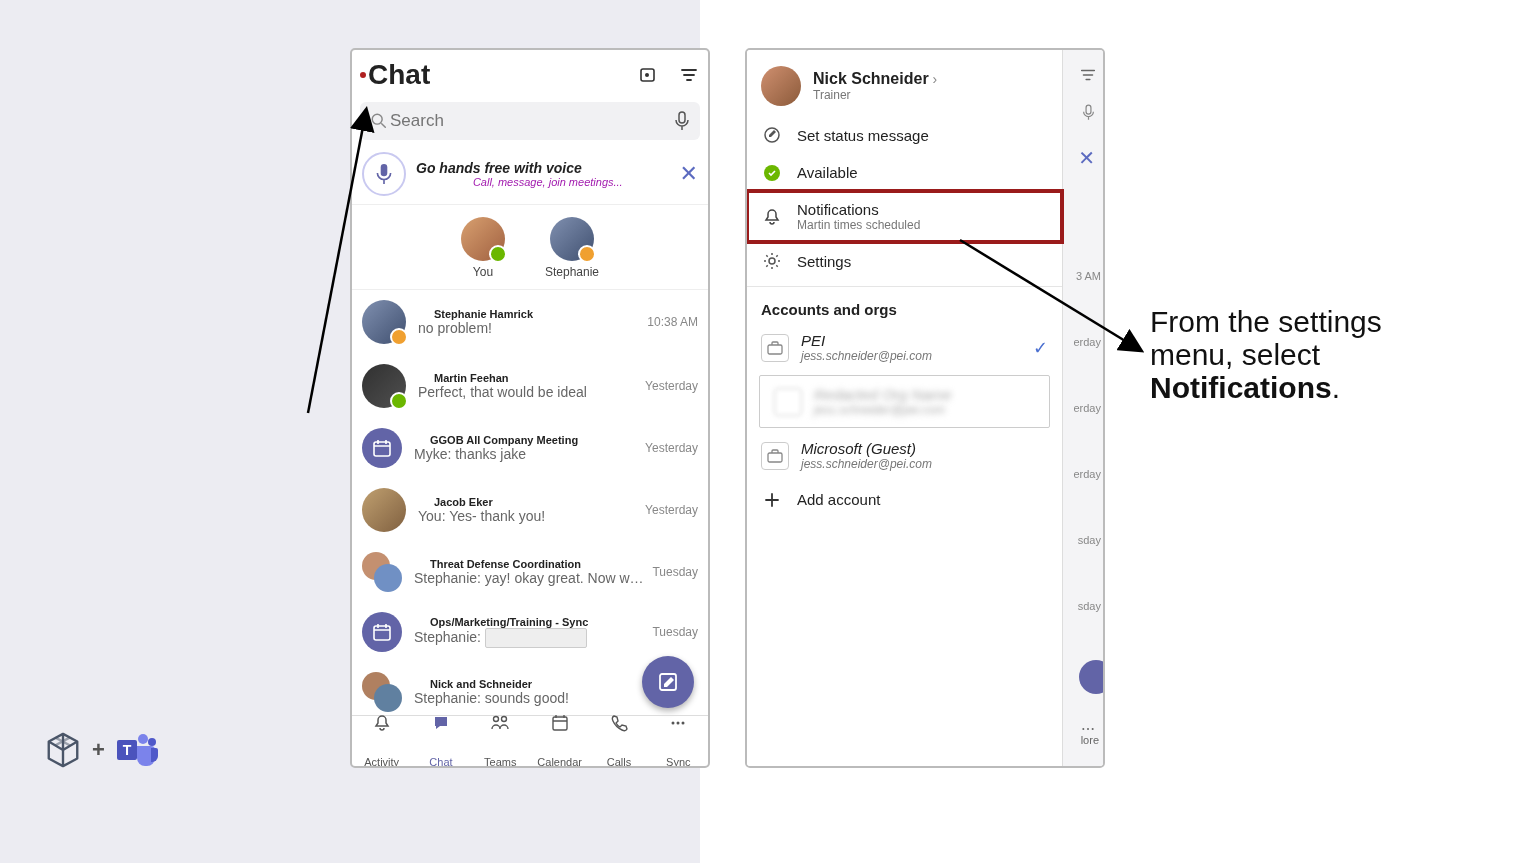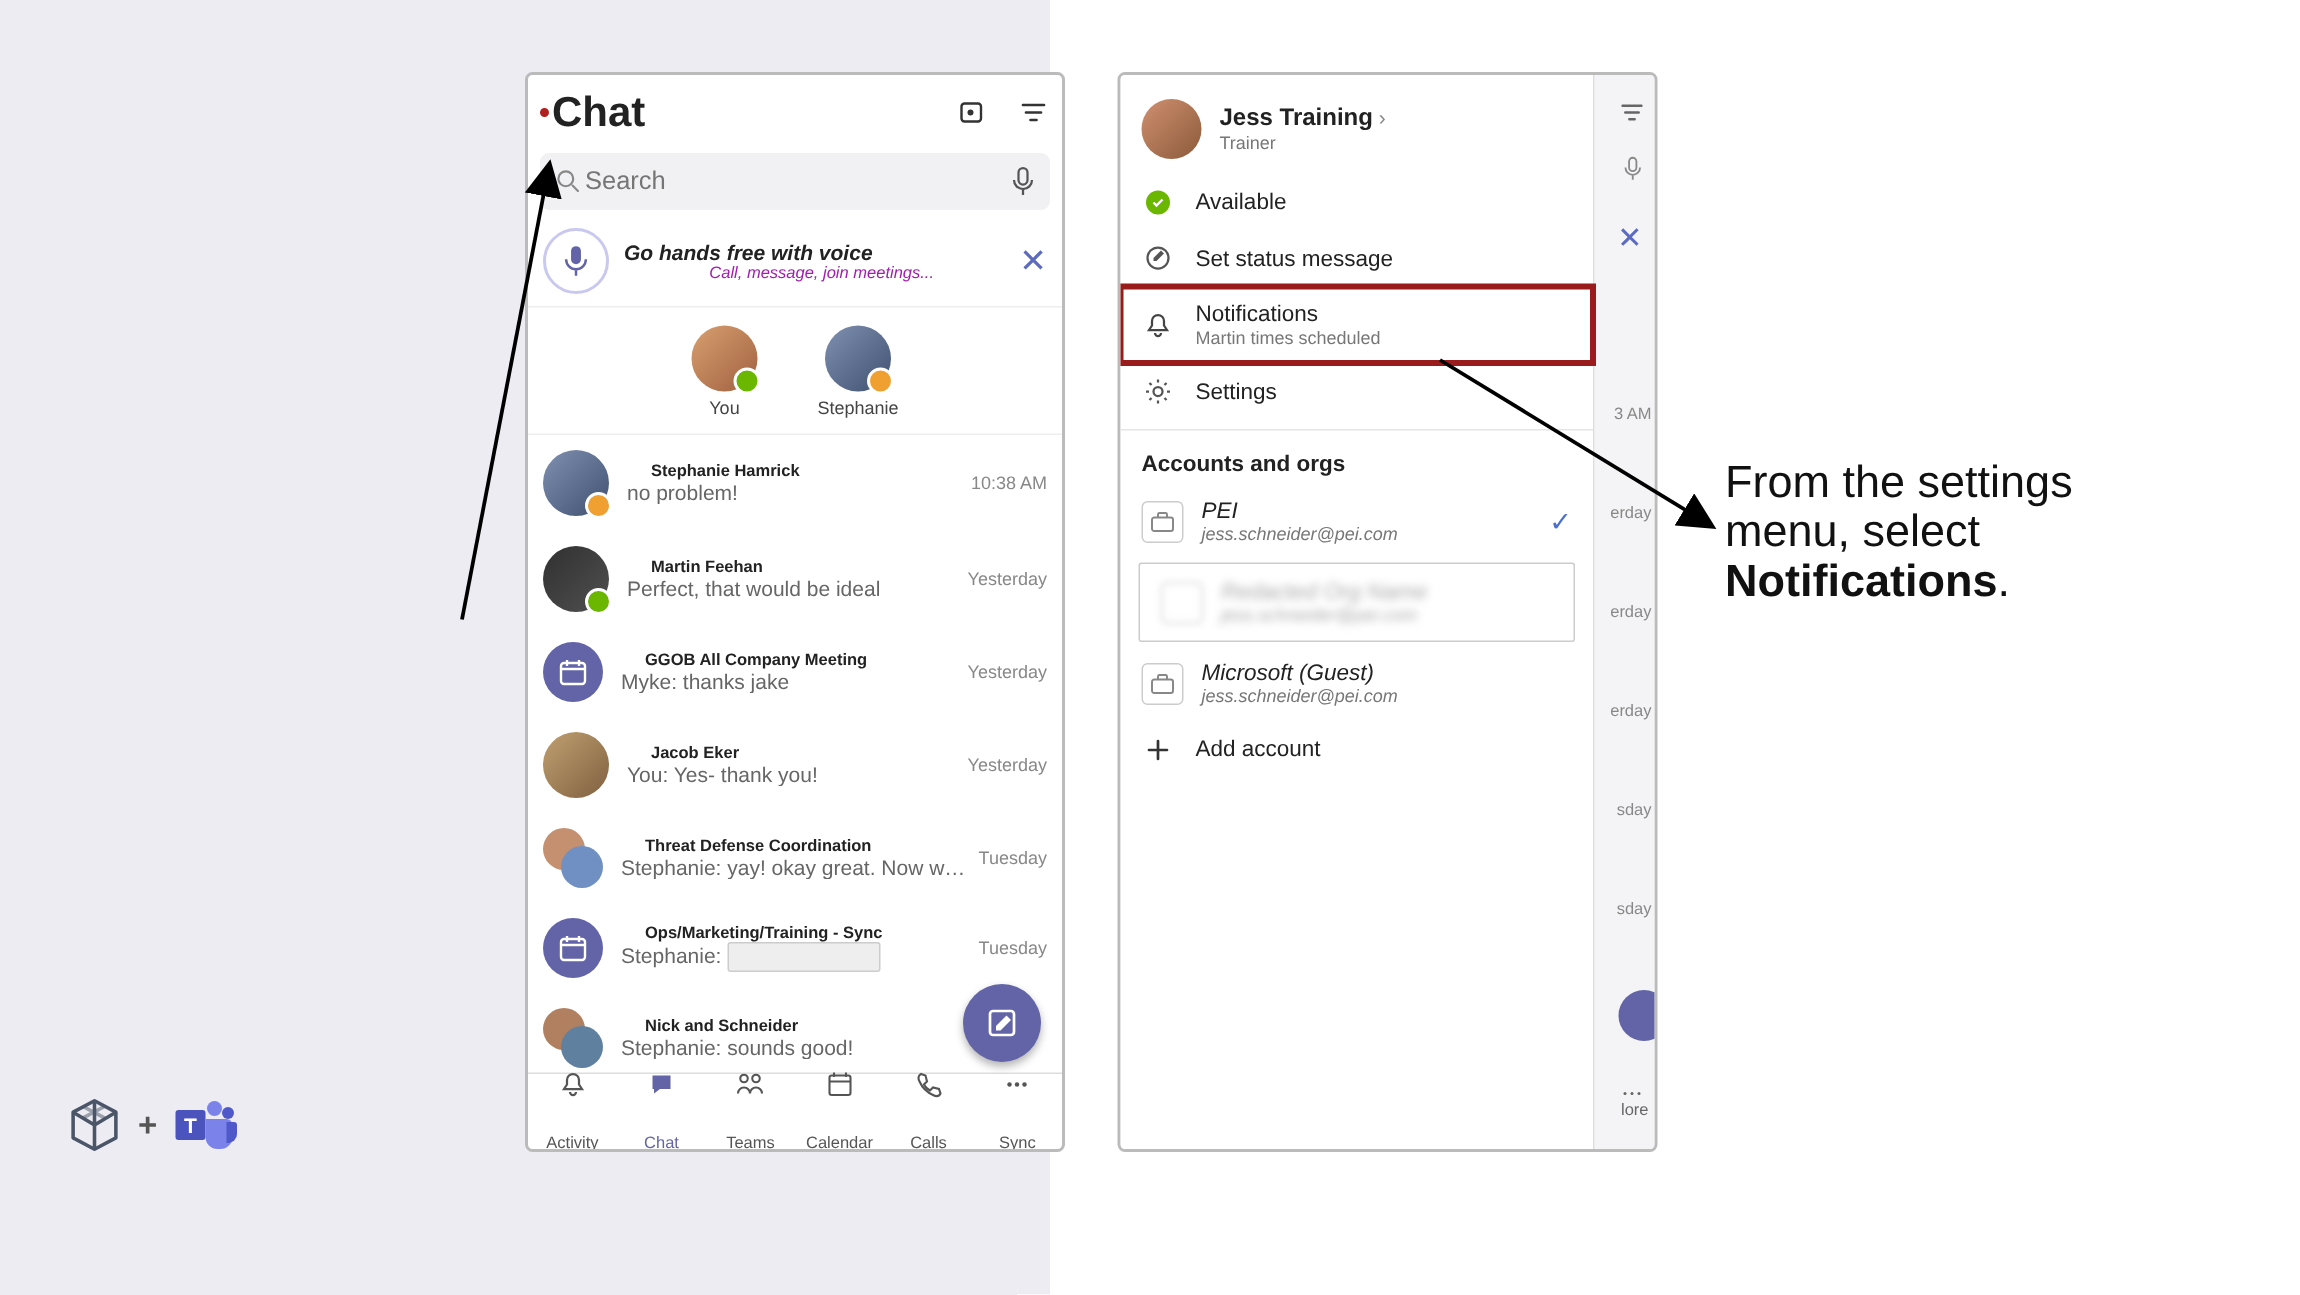--- a/index.html
+++ b/index.html
@@ -350,45 +350,45 @@
             <circle cx="15" cy="5" r="1.3" fill="#666"></circle>
           </svg>
           <div>lore</div>
         </div>
     </div>
 
     <div class="p2-menu">
       <div class="p2-head">
         <span class="avatar" style="width:40px;height:40px"></span>
         <div style="margin-left:12px">
-          <div><span class="nm">Jess Training</span> <span style="color:#888">›</span></div>
+          <div><span class="nm">Nick Schneider</span> <span style="color:#888">›</span></div>
           <div class="role">Trainer</div>
         </div>
+      </div>
+      <div class="menu-item">
+        <span class="mic2">
+            <svg width="18" height="18" viewBox="0 0 18 18">
+              <circle cx="9" cy="9" r="7" fill="none" stroke="#555" stroke-width="1.5"></circle>
+              <path d="M6 9l5-5 2 2-5 5H6z" fill="#555"></path>
+            </svg>
+          </span>
+        <span class="txt">
+            <div class="t1">Set status message</div>
+          </span>
       </div>
       <div class="menu-item">
         <span class="mic2">
             <span style="width:16px;height:16px;border-radius:50%;background:#6bb700;display:flex;align-items:center;justify-content:center">
               <svg width="10" height="10" viewBox="0 0 10 10">
                 <path d="M2 5l2 2 4-4" stroke="#fff" stroke-width="1.6" fill="none"></path>
               </svg>
             </span>
           </span>
         <span class="txt">
             <div class="t1">Available</div>
-          </span>
-      </div>
-      <div class="menu-item">
-        <span class="mic2">
-            <svg width="18" height="18" viewBox="0 0 18 18">
-              <circle cx="9" cy="9" r="7" fill="none" stroke="#555" stroke-width="1.5"></circle>
-              <path d="M6 9l5-5 2 2-5 5H6z" fill="#555"></path>
-            </svg>
-          </span>
-        <span class="txt">
-            <div class="t1">Set status message</div>
           </span>
       </div>
       <div class="menu-item highlight">
         <span class="mic2">
             <svg width="18" height="18" viewBox="0 0 18 18">
               <path d="M9 2a4 4 0 0 0-4 4v3l-2 3h12l-2-3V6a4 4 0 0 0-4-4zM7 14a2 2 0 0 0 4 0" fill="none" stroke="#444" stroke-width="1.5"></path>
             </svg>
           </span>
         <span class="txt">
             <div class="t1">Notifications</div>

